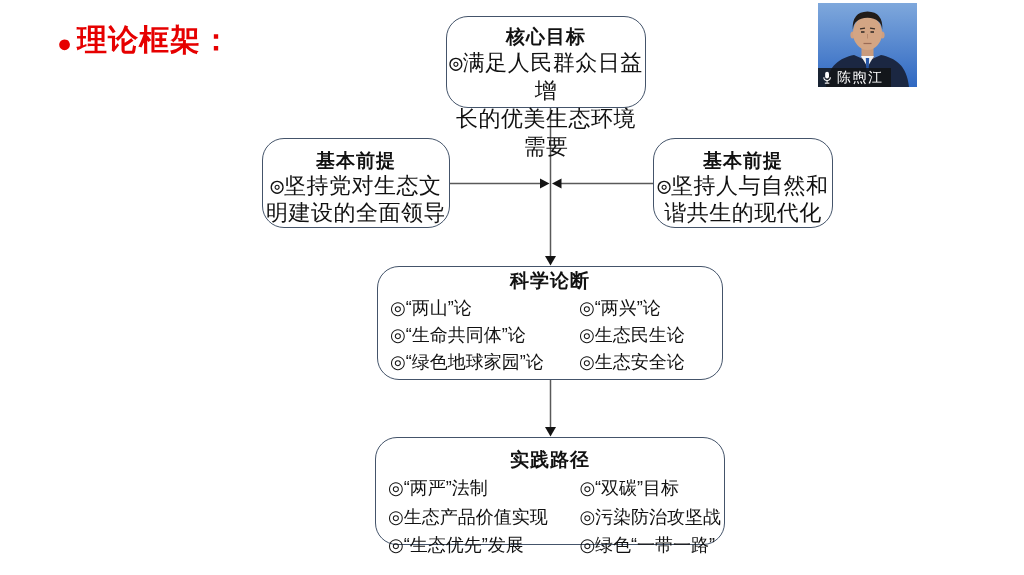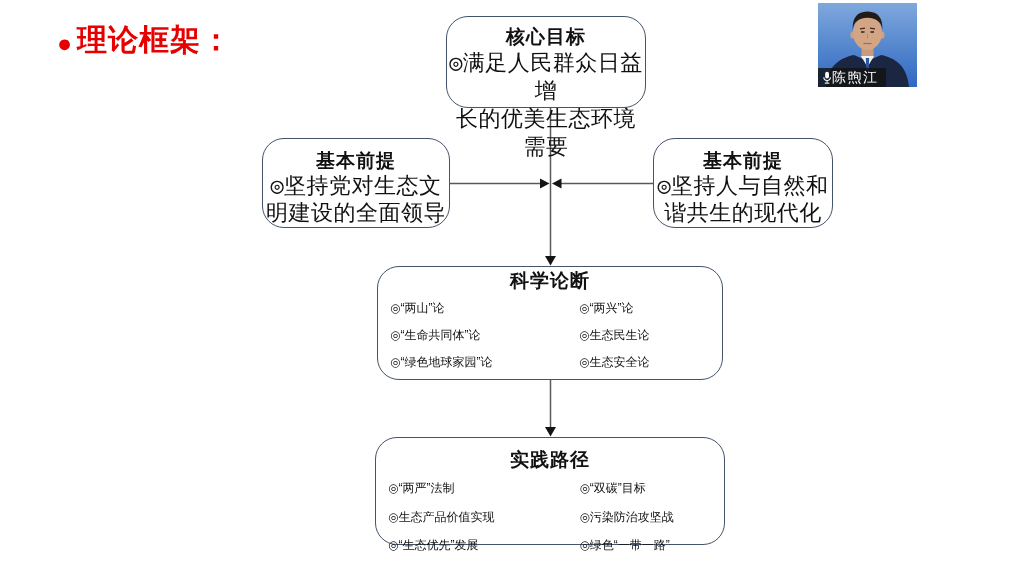--- a/index.html
+++ b/index.html
@@ -47,40 +47,40 @@
 
   #box-science  { left:377px; top:266px; width:346px; height:114px; padding-top:0; }
   #box-science .box-title { line-height:28px; }
   #box-practice { left:375px; top:437px; width:350px; height:108px; padding-top:7px; }
   #box-practice .box-title { line-height:29px; }
 
   .cols {
     display:grid; grid-template-columns:58% 42%;
     text-align:left; padding:0 6px 0 12px;
   }
-  .col .item { font-size:12px; white-space:nowrap; }
+  .col .item { font-size:18px; white-space:nowrap; }
   #box-science  .col .item { line-height:27px; }
   #box-practice .col .item { line-height:28.5px; }
 
   
   #connectors { position:absolute; left:0; top:0; pointer-events:none; }
   #connectors line { stroke:#595959; stroke-width:1.5; }
   #connectors polygon { fill:#141414; }
 
   
   .webcam {
     position:absolute; left:818px; top:3px; width:99px; height:84px;
     overflow:hidden; background:#3a6fc6;
   }
   .webcam svg.portrait { display:block; width:99px; height:84px; }
   .namebar {
     position:absolute; left:0; bottom:0; height:19px;
     display:inline-flex; align-items:center;
     background:rgba(18,18,18,0.82);
-    padding:0 7px 0 4px; 
+    padding:0 7px 0 4px; gap:5px;
   }
   .namebar .presenter-name {
     color:#ffffff; font-size:14px; line-height:19px; letter-spacing:1.5px; white-space:nowrap;
   }
   .mic-icon svg { display:block; }
 </style>
 </head>
 <body>
 
 <div class="slide-title">

